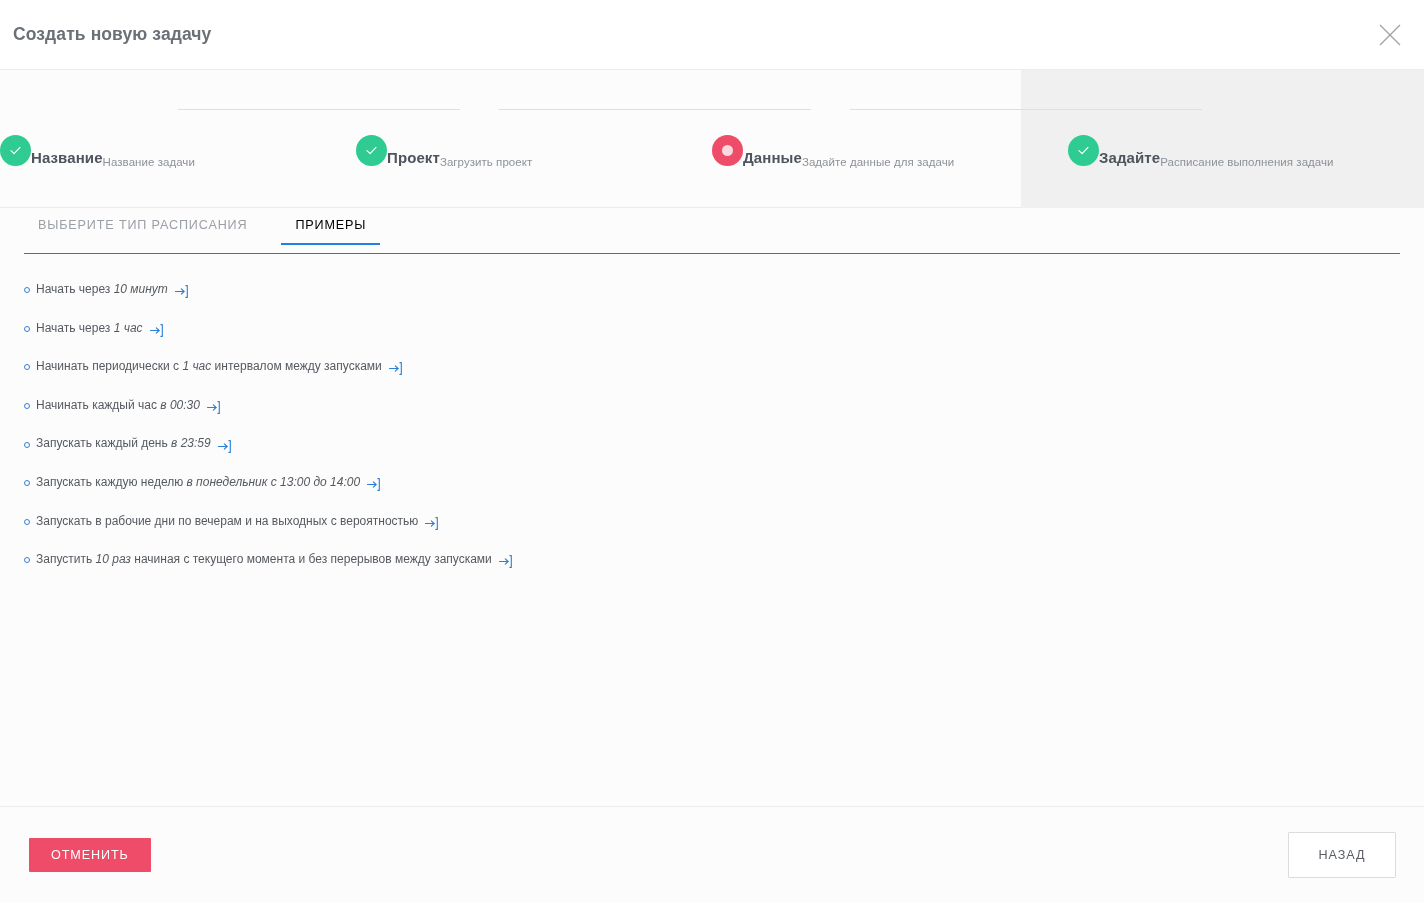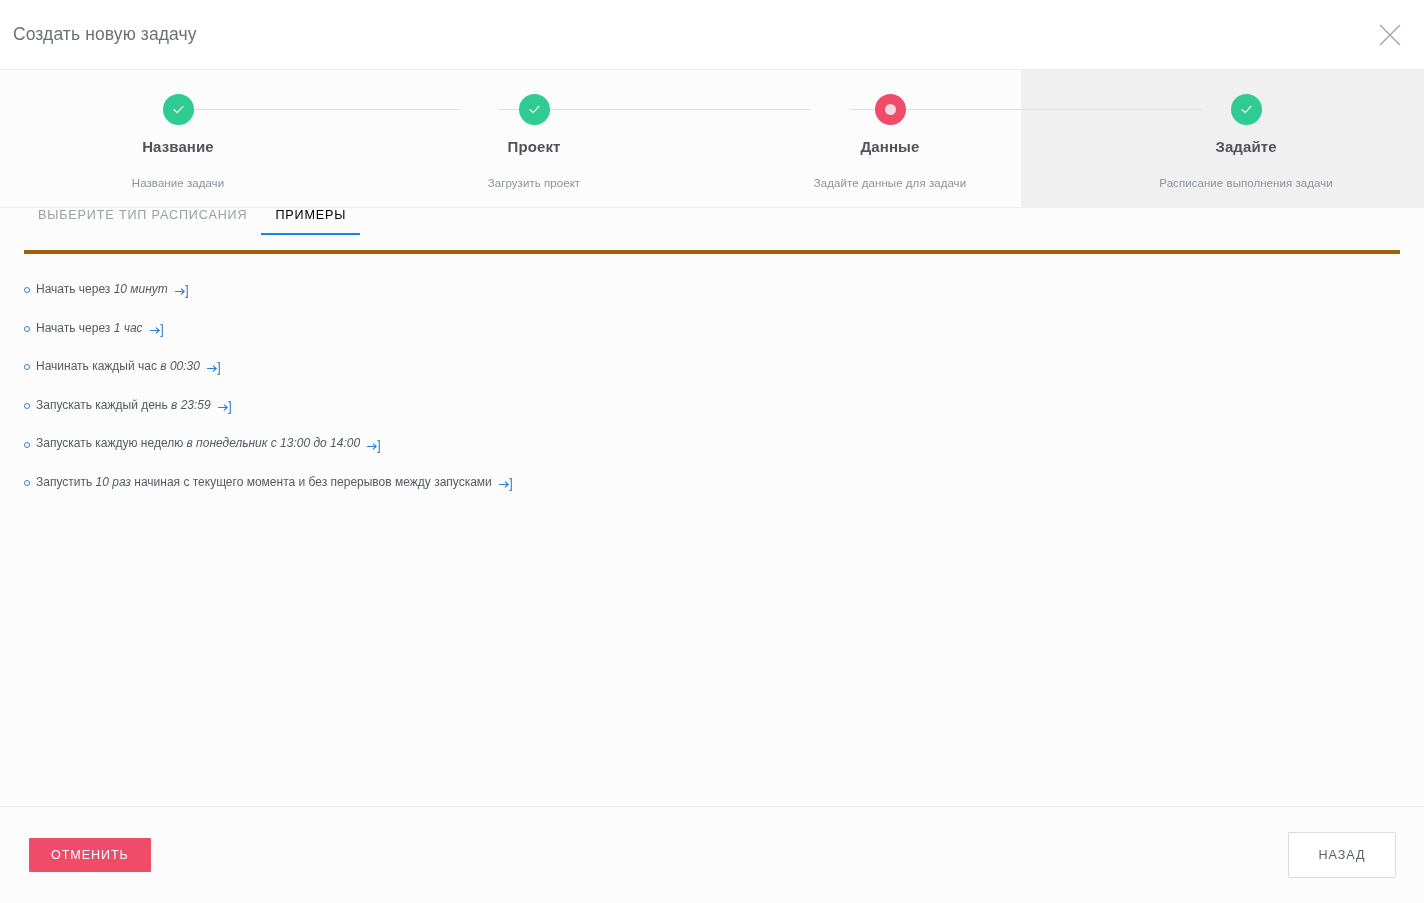--- a/index.html
+++ b/index.html
@@ -27,21 +27,21 @@
     flex: 0 0 70px;
     background: #ffffff;
     border-bottom: 1px solid #ededed;
     display: flex;
     align-items: center;
   }
   .header-title {
     margin-left: 13px;
     font-size: 17.5px;
     color: #6b7077;
-    font-weight: 400;
+    font-weight: 700;
     letter-spacing: .1px;
   }
   .close-btn {
     position: absolute;
     right: 14px;
     top: 50%;
     transform: translateY(-50%);
     width: 40px; height: 40px;
     display: flex; align-items: center; justify-content: center;
     cursor: pointer;
@@ -70,21 +70,21 @@
   .stepper {
     position: relative;
     display: flex;
     height: 100%;
     z-index: 2;
   }
   .step {
     position: relative;
     flex: 1 1 0;
     display: flex;
-    flex-direction: column;
+    flex-direction: row;
     align-items: center;
     padding-top: 24px;
     cursor: pointer;
   }
   .step-line {
     position: absolute;
     top: 39px;
     height: 1px;
     background: #dfdfdf;
     z-index: 1;
@@ -125,23 +125,24 @@
   
   .body {
     flex: 1 1 auto;
     background: #fcfcfc;
     padding: 0 24px;
     overflow: hidden;
   }
 
   .tabs {
     display: flex;
-    border-bottom: 4px solid #a16207;
+    border-bottom: 1px solid #a16207;
     height: 46px;
-    align-items: flex-start;
+    align-items: center;
+    gap: 20px;
   }
   .tab {
     position: relative;
     font-size: 12.6px;
     letter-spacing: .85px;
     color: #9ba0a6;
     padding: 0 14px 12px 14px;
     cursor: pointer;
     background: none;
     border: none;
@@ -317,20 +318,31 @@
           <span class="arrow-icon">
             <svg width="15" height="15" viewBox="0 0 15 15" fill="none">
               <path d="M1.5 7.5 H10" stroke="#2a7fd4" stroke-width="1.1" stroke-linecap="round"></path>
               <path d="M7.3 4.8 L10.1 7.5 L7.3 10.2" stroke="#2a7fd4" stroke-width="1.1" stroke-linecap="round" stroke-linejoin="round"></path>
               <path d="M11.9 1.6 H13.3 V13.4 H11.9" stroke="#2a7fd4" stroke-width="1.1" stroke-linecap="round" stroke-linejoin="round"></path>
             </svg>
           </span>
         </li>
         <li class="example-item">
           <span class="bullet"></span>
+          <span class="ex-text"><span>Начинать периодически с </span><i>1 час</i><span> интервалом между запусками</span></span>
+          <span class="arrow-icon">
+            <svg width="15" height="15" viewBox="0 0 15 15" fill="none">
+              <path d="M1.5 7.5 H10" stroke="#2a7fd4" stroke-width="1.1" stroke-linecap="round"></path>
+              <path d="M7.3 4.8 L10.1 7.5 L7.3 10.2" stroke="#2a7fd4" stroke-width="1.1" stroke-linecap="round" stroke-linejoin="round"></path>
+              <path d="M11.9 1.6 H13.3 V13.4 H11.9" stroke="#2a7fd4" stroke-width="1.1" stroke-linecap="round" stroke-linejoin="round"></path>
+            </svg>
+          </span>
+        </li>
+        <li class="example-item">
+          <span class="bullet"></span>
           <span class="ex-text"><span>Начинать каждый час </span><i>в 00:30</i></span>
           <span class="arrow-icon">
             <svg width="15" height="15" viewBox="0 0 15 15" fill="none">
               <path d="M1.5 7.5 H10" stroke="#2a7fd4" stroke-width="1.1" stroke-linecap="round"></path>
               <path d="M7.3 4.8 L10.1 7.5 L7.3 10.2" stroke="#2a7fd4" stroke-width="1.1" stroke-linecap="round" stroke-linejoin="round"></path>
               <path d="M11.9 1.6 H13.3 V13.4 H11.9" stroke="#2a7fd4" stroke-width="1.1" stroke-linecap="round" stroke-linejoin="round"></path>
             </svg>
           </span>
         </li>
         <li class="example-item">
@@ -340,20 +352,31 @@
             <svg width="15" height="15" viewBox="0 0 15 15" fill="none">
               <path d="M1.5 7.5 H10" stroke="#2a7fd4" stroke-width="1.1" stroke-linecap="round"></path>
               <path d="M7.3 4.8 L10.1 7.5 L7.3 10.2" stroke="#2a7fd4" stroke-width="1.1" stroke-linecap="round" stroke-linejoin="round"></path>
               <path d="M11.9 1.6 H13.3 V13.4 H11.9" stroke="#2a7fd4" stroke-width="1.1" stroke-linecap="round" stroke-linejoin="round"></path>
             </svg>
           </span>
         </li>
         <li class="example-item">
           <span class="bullet"></span>
           <span class="ex-text"><span>Запускать каждую неделю </span><i>в понедельник с 13:00 до 14:00</i></span>
+          <span class="arrow-icon">
+            <svg width="15" height="15" viewBox="0 0 15 15" fill="none">
+              <path d="M1.5 7.5 H10" stroke="#2a7fd4" stroke-width="1.1" stroke-linecap="round"></path>
+              <path d="M7.3 4.8 L10.1 7.5 L7.3 10.2" stroke="#2a7fd4" stroke-width="1.1" stroke-linecap="round" stroke-linejoin="round"></path>
+              <path d="M11.9 1.6 H13.3 V13.4 H11.9" stroke="#2a7fd4" stroke-width="1.1" stroke-linecap="round" stroke-linejoin="round"></path>
+            </svg>
+          </span>
+        </li>
+        <li class="example-item">
+          <span class="bullet"></span>
+          <span class="ex-text"><span>Запускать в рабочие дни по вечерам и на выходных с вероятностью</span></span>
           <span class="arrow-icon">
             <svg width="15" height="15" viewBox="0 0 15 15" fill="none">
               <path d="M1.5 7.5 H10" stroke="#2a7fd4" stroke-width="1.1" stroke-linecap="round"></path>
               <path d="M7.3 4.8 L10.1 7.5 L7.3 10.2" stroke="#2a7fd4" stroke-width="1.1" stroke-linecap="round" stroke-linejoin="round"></path>
               <path d="M11.9 1.6 H13.3 V13.4 H11.9" stroke="#2a7fd4" stroke-width="1.1" stroke-linecap="round" stroke-linejoin="round"></path>
             </svg>
           </span>
         </li>
         <li class="example-item">
           <span class="bullet"></span>

